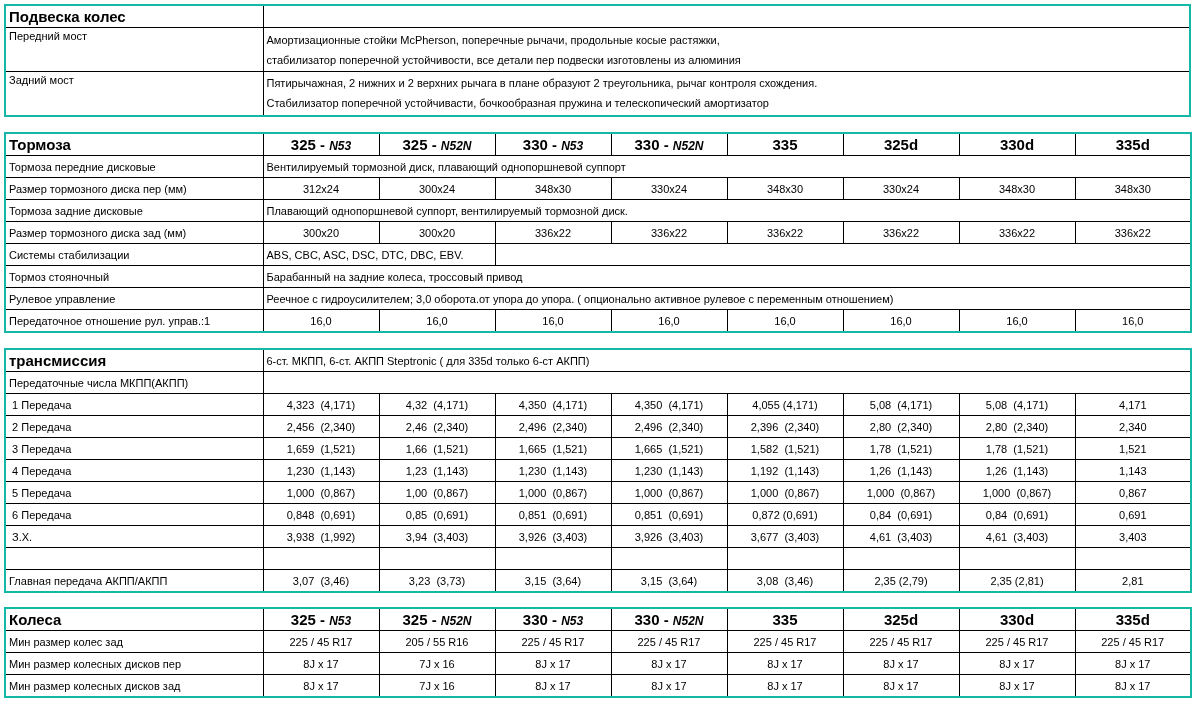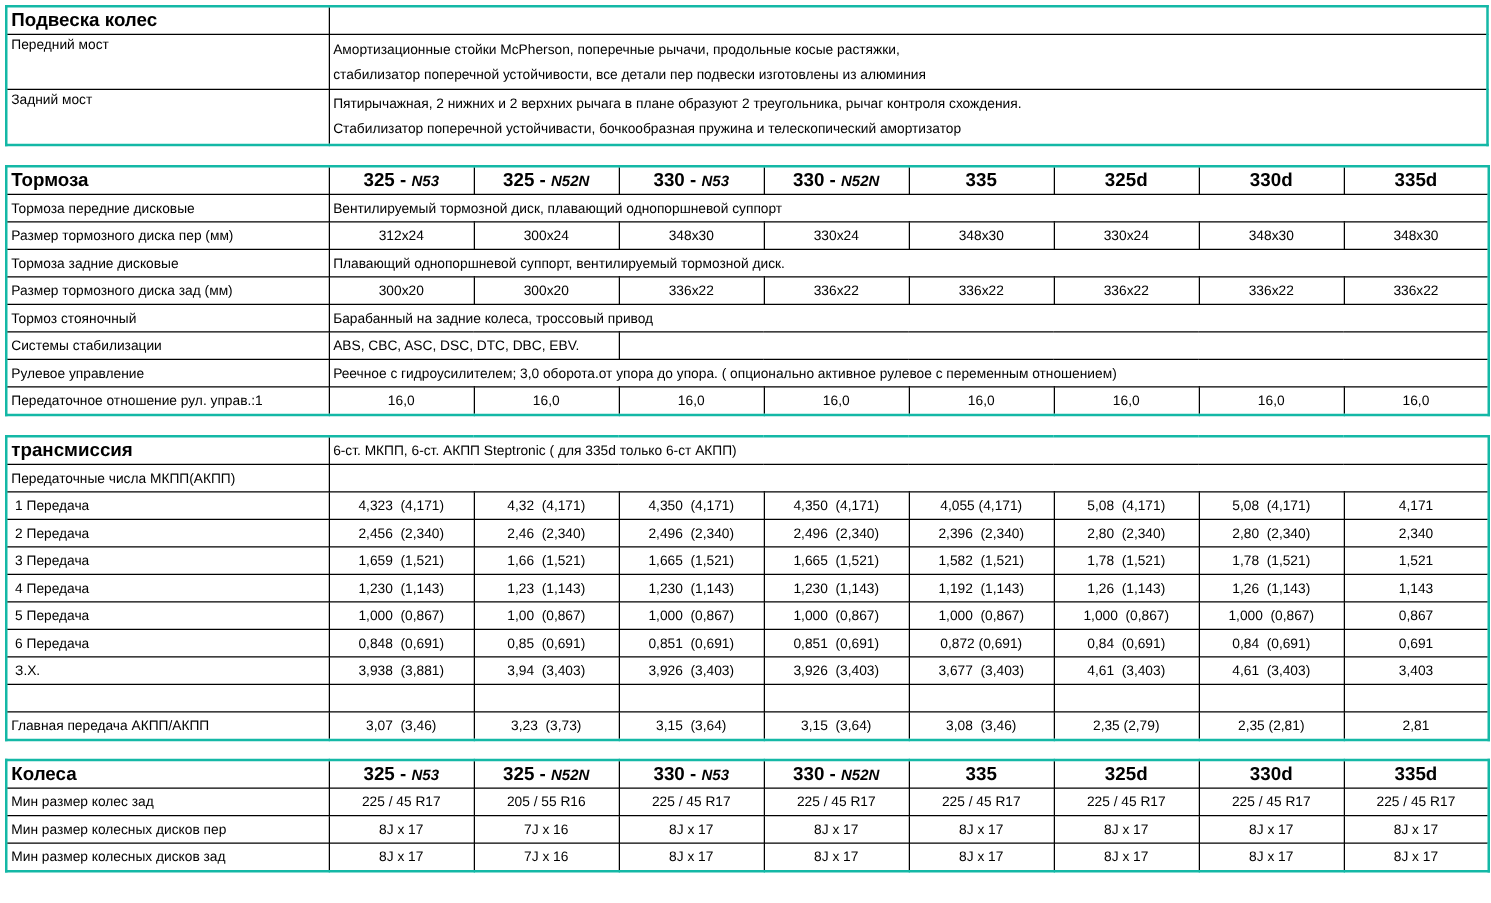--- a/index.html
+++ b/index.html
@@ -101,27 +101,27 @@
   <td class="num" style="white-space: pre;">300x20</td>
         <td class="num" style="white-space: pre;">300x20</td>
         <td class="num" style="white-space: pre;">336x22</td>
         <td class="num" style="white-space: pre;">336x22</td>
         <td class="num" style="white-space: pre;">336x22</td>
         <td class="num" style="white-space: pre;">336x22</td>
         <td class="num" style="white-space: pre;">336x22</td>
         <td class="num" style="white-space: pre;">336x22</td>
       </tr>
   <tr>
-    <td>Тормоз стояночный</td>
-    <td colspan="8">Барабанный на задние колеса, троссовый привод</td>
-  </tr>
-  <tr>
     <td>Системы стабилизации</td>
     <td colspan="2">ABS, CBC, ASC, DSC, DTC, DBC, EBV.</td>
     <td colspan="6"></td>
+  </tr>
+  <tr>
+    <td>Тормоз стояночный</td>
+    <td colspan="8">Барабанный на задние колеса, троссовый привод</td>
   </tr>
   <tr>
     <td>Рулевое управление</td>
     <td colspan="8">Реечное с гидроусилителем; 3,0 оборота.от упора до упора. ( опционально активное рулевое с переменным отношением)</td>
   </tr>
   <tr class="vals">
     <td>Передаточное отношение рул. управ.:1</td>
   <td class="num" style="white-space: pre;">16,0</td>
         <td class="num" style="white-space: pre;">16,0</td>
         <td class="num" style="white-space: pre;">16,0</td>
@@ -216,21 +216,21 @@
         <td class="num" style="white-space: pre;">0,85  (0,691)</td>
         <td class="num" style="white-space: pre;">0,851  (0,691)</td>
         <td class="num" style="white-space: pre;">0,851  (0,691)</td>
         <td class="num" style="white-space: pre; margin-left: 43px;">0,872 (0,691)</td>
         <td class="num" style="white-space: pre;">0,84  (0,691)</td>
         <td class="num" style="white-space: pre;">0,84  (0,691)</td>
         <td class="num" style="white-space: pre;">0,691</td>
       </tr>
   <tr class="vals">
     <td style="white-space:pre"> З.Х.</td>
-  <td class="num" style="white-space: pre;">3,938  (3,881)</td>
+  <td class="num" style="white-space: pre;">3,938  (1,992)</td>
         <td class="num" style="white-space: pre;">3,94  (3,403)</td>
         <td class="num" style="white-space: pre;">3,926  (3,403)</td>
         <td class="num" style="white-space: pre;">3,926  (3,403)</td>
         <td class="num" style="white-space: pre;">3,677  (3,403)</td>
         <td class="num" style="white-space: pre;">4,61  (3,403)</td>
         <td class="num" style="white-space: pre;">4,61  (3,403)</td>
         <td class="num" style="white-space: pre;">3,403</td>
       </tr>
   <tr class="blank">
     <td></td>

